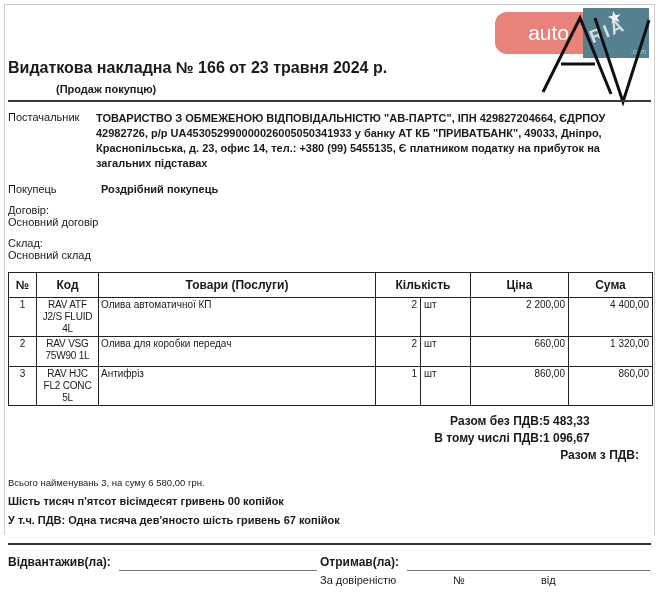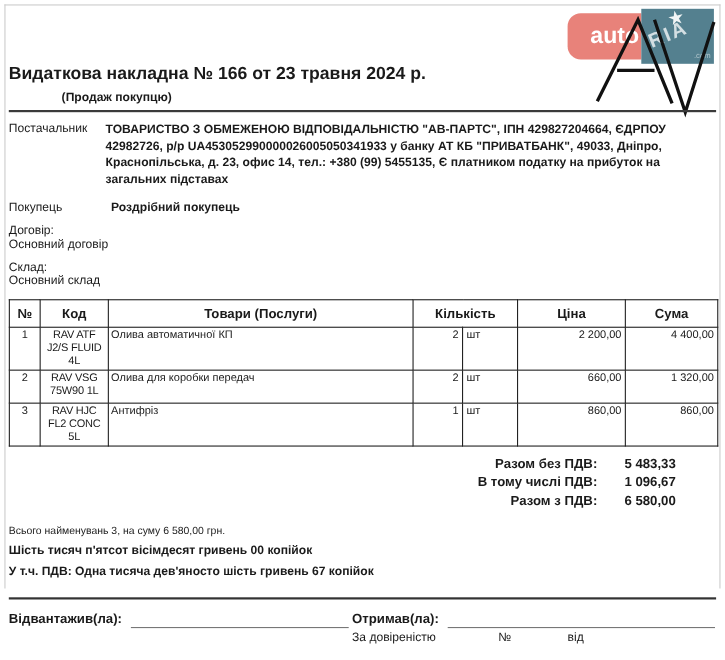--- a/index.html
+++ b/index.html
@@ -11,23 +11,23 @@
   .page-border{
     position:absolute;left:4px;top:4px;right:4px;height:530px;
     border:1px solid #cccccc;border-bottom:none;pointer-events:none;
   }
   .content{position:relative;padding:58px 8px 0 8px;}
 
   
   .logo-wrap{position:absolute;top:6px;right:6px;width:140px;height:118px;}
   .badge{position:absolute;top:2px;right:4px;display:flex;}
   .badge-auto{
-    width:67px;height:42px;margin-top:4px;border-radius:12px 0 0 12px;
+    width:88px;height:42px;margin-top:4px;border-radius:12px 0 0 12px;
     display:flex;align-items:center;justify-content:flex-end;
-    color:#fff;font-size:21px;font-weight:700;padding-right:2px;box-sizing:border-box;
+    color:#fff;font-size:21px;font-weight:400;padding-right:14px;box-sizing:border-box;
   }
   .badge-ria{
     width:66px;height:50px;position:relative;overflow:hidden;
   }
   .badge-ria .star{position:absolute;top:-1px;left:24px;color:#f2f5f6;font-size:17px;transform:rotate(-12deg);}
   .badge-ria .ria-text{
     position:absolute;top:13px;left:6px;color:rgba(235,240,242,0.85);
     font-size:18px;font-weight:700;letter-spacing:2px;transform:rotate(-22deg);
   }
   .badge-ria .com-text{position:absolute;bottom:3px;right:3px;color:rgba(235,240,242,0.6);font-size:7px;}
@@ -56,42 +56,42 @@
   td.c-code{letter-spacing:-0.2px;text-align:center;}
   td.c-qty{text-align:right;padding-right:3px;}
   td.c-unit{padding-left:3px;}
   td.c-price,td.c-sum{text-align:right;padding-right:3px;}
   tr.item-row td{height:27px;}
 
   
   .totals{margin-top:7px;}
   .total-row{display:flex;justify-content:flex-end;line-height:17px;padding-right:12px;}
   .total-label{font-size:12px;font-weight:bold;}
-  .total-value{font-size:12px;font-weight:bold;width:96px;text-align:center;}
+  .total-value{font-size:12px;font-weight:bold;width:96px;text-align:left;}
 
   
   .summary{margin-top:13px;}
   .items-line{font-size:9.5px;color:#222;}
   .words-line{font-size:11px;font-weight:bold;margin-top:7px;}
 
   .hr2{border-top:2px solid #333;margin-top:17px;}
 
   
   .signatures{display:flex;margin-top:10px;}
   .sig-left{width:312px;flex:none;display:flex;}
   .sig-right{flex:1;}
   .sig-label{font-size:12px;font-weight:bold;white-space:nowrap;}
   .sig-line{border-bottom:1.5px solid #777;height:15px;}
   .sig-left .sig-line{width:198px;margin-left:8px;}
   .sig-right-top{display:flex;}
   .sig-right-top .sig-line{flex:1;margin-left:8px;margin-right:1px;}
   .sig-right-bottom{display:flex;margin-top:3px;font-size:11px;}
   .proxy{width:125px;}
   .num-sign{margin-left:8px;width:12px;}
-  .from-word{margin-left:51px;}
+  .from-word{margin-left:76px;}
 </style>
 </head>
 <body>
 
 <div class="page-border"></div>
 
 <div class="logo-wrap">
   <div class="badge">
     <div class="badge-auto" style="background: rgb(232, 130, 122);">auto</div>
     <div class="badge-ria" style="background: rgb(84, 128, 143);">
@@ -186,21 +186,20 @@
     <div class="total-row">
       <div class="total-label">Разом без ПДВ:</div>
       <div class="total-value">5 483,33</div>
     </div>
     <div class="total-row">
       <div class="total-label">В тому числі ПДВ:</div>
       <div class="total-value">1 096,67</div>
     </div>
     <div class="total-row">
       <div class="total-label">Разом з ПДВ:</div>
-      <div class="total-value">6 580,00</div>
     </div>
   </div>
 
   <div class="summary">
     <div class="items-line">Всього найменувань 3, на суму 6 580,00 грн.</div>
     <div class="words-line">Шість тисяч п'ятсот вісімдесят гривень 00 копійок</div>
     <div class="words-line">У т.ч. ПДВ: Одна тисяча дев'яносто шість гривень 67 копійок</div>
   </div>
 
   <div class="hr2"></div>

